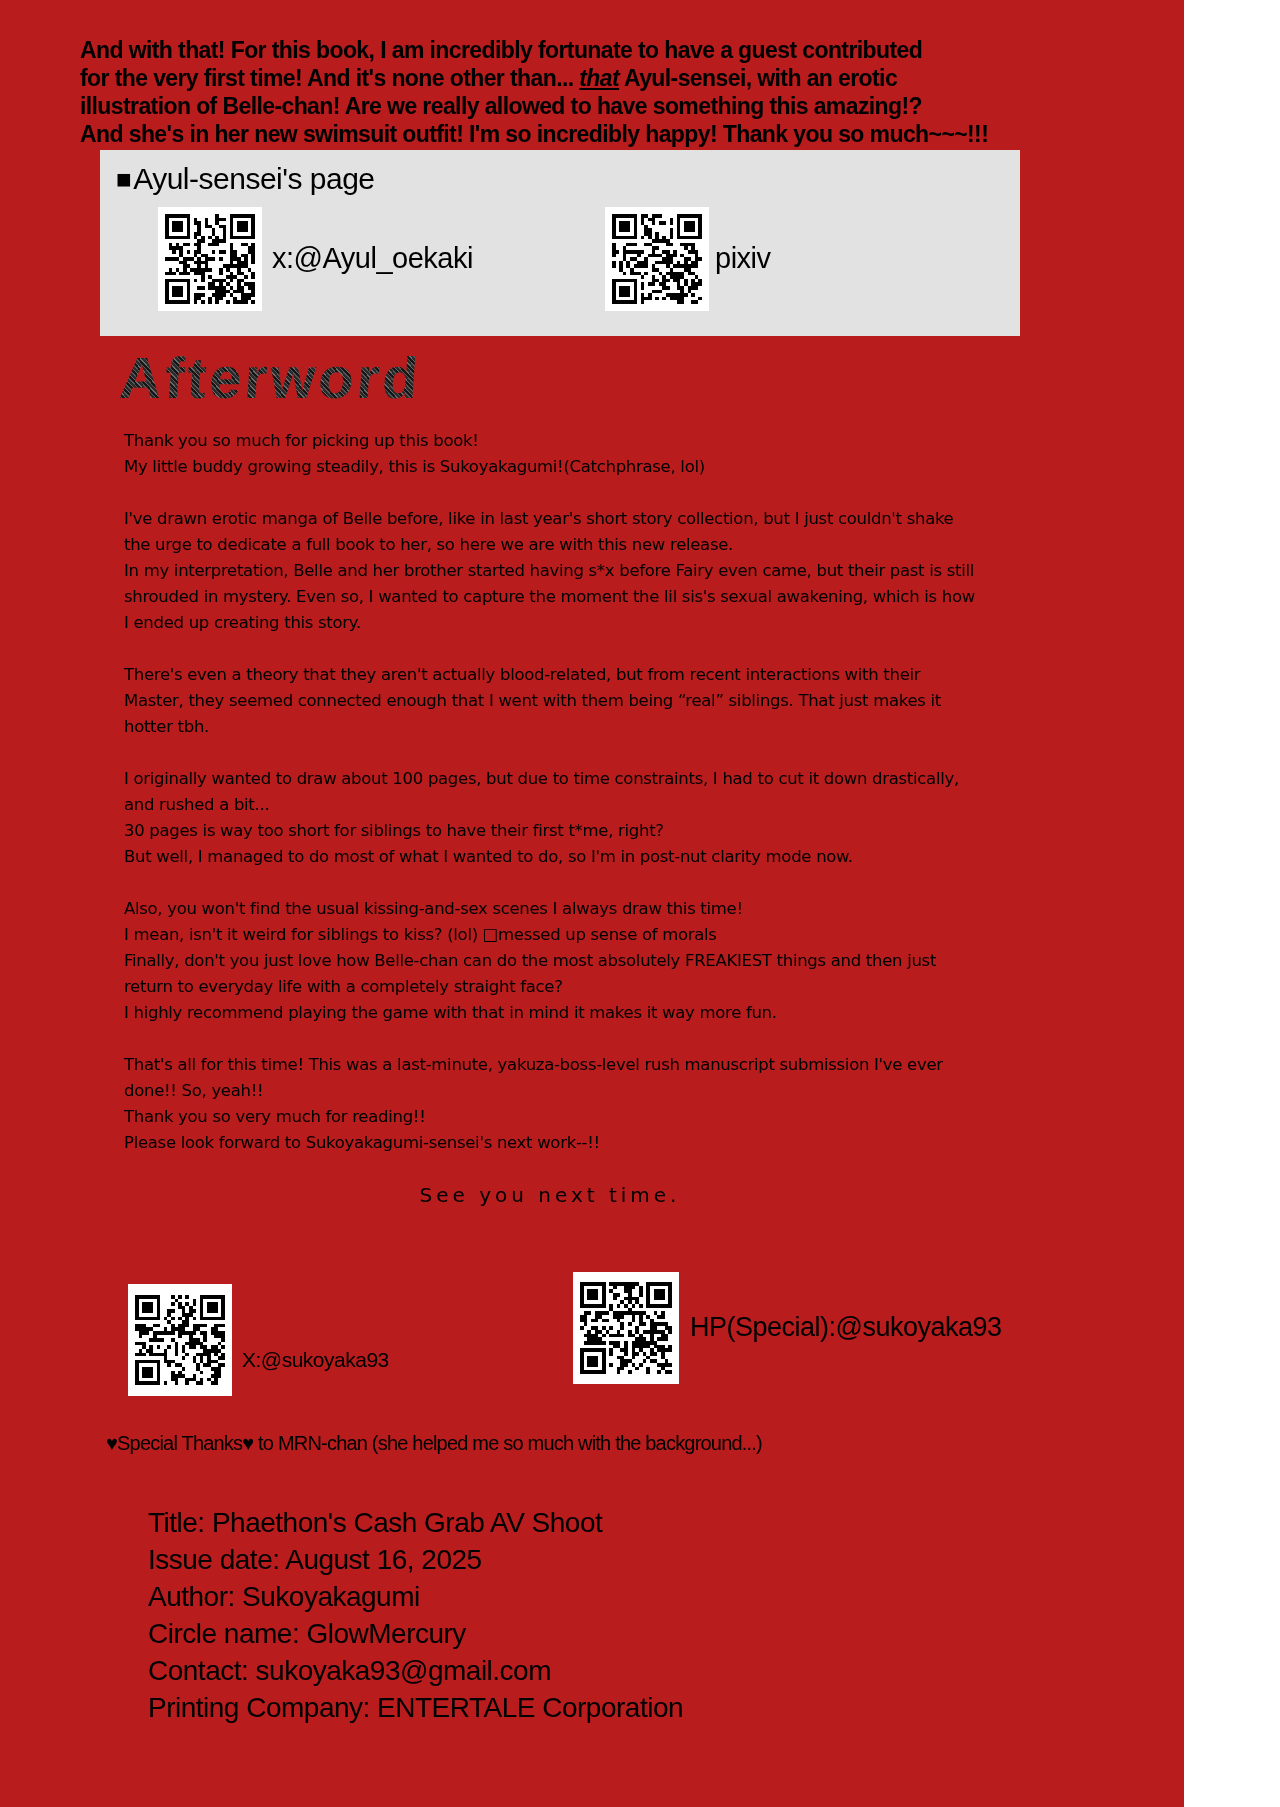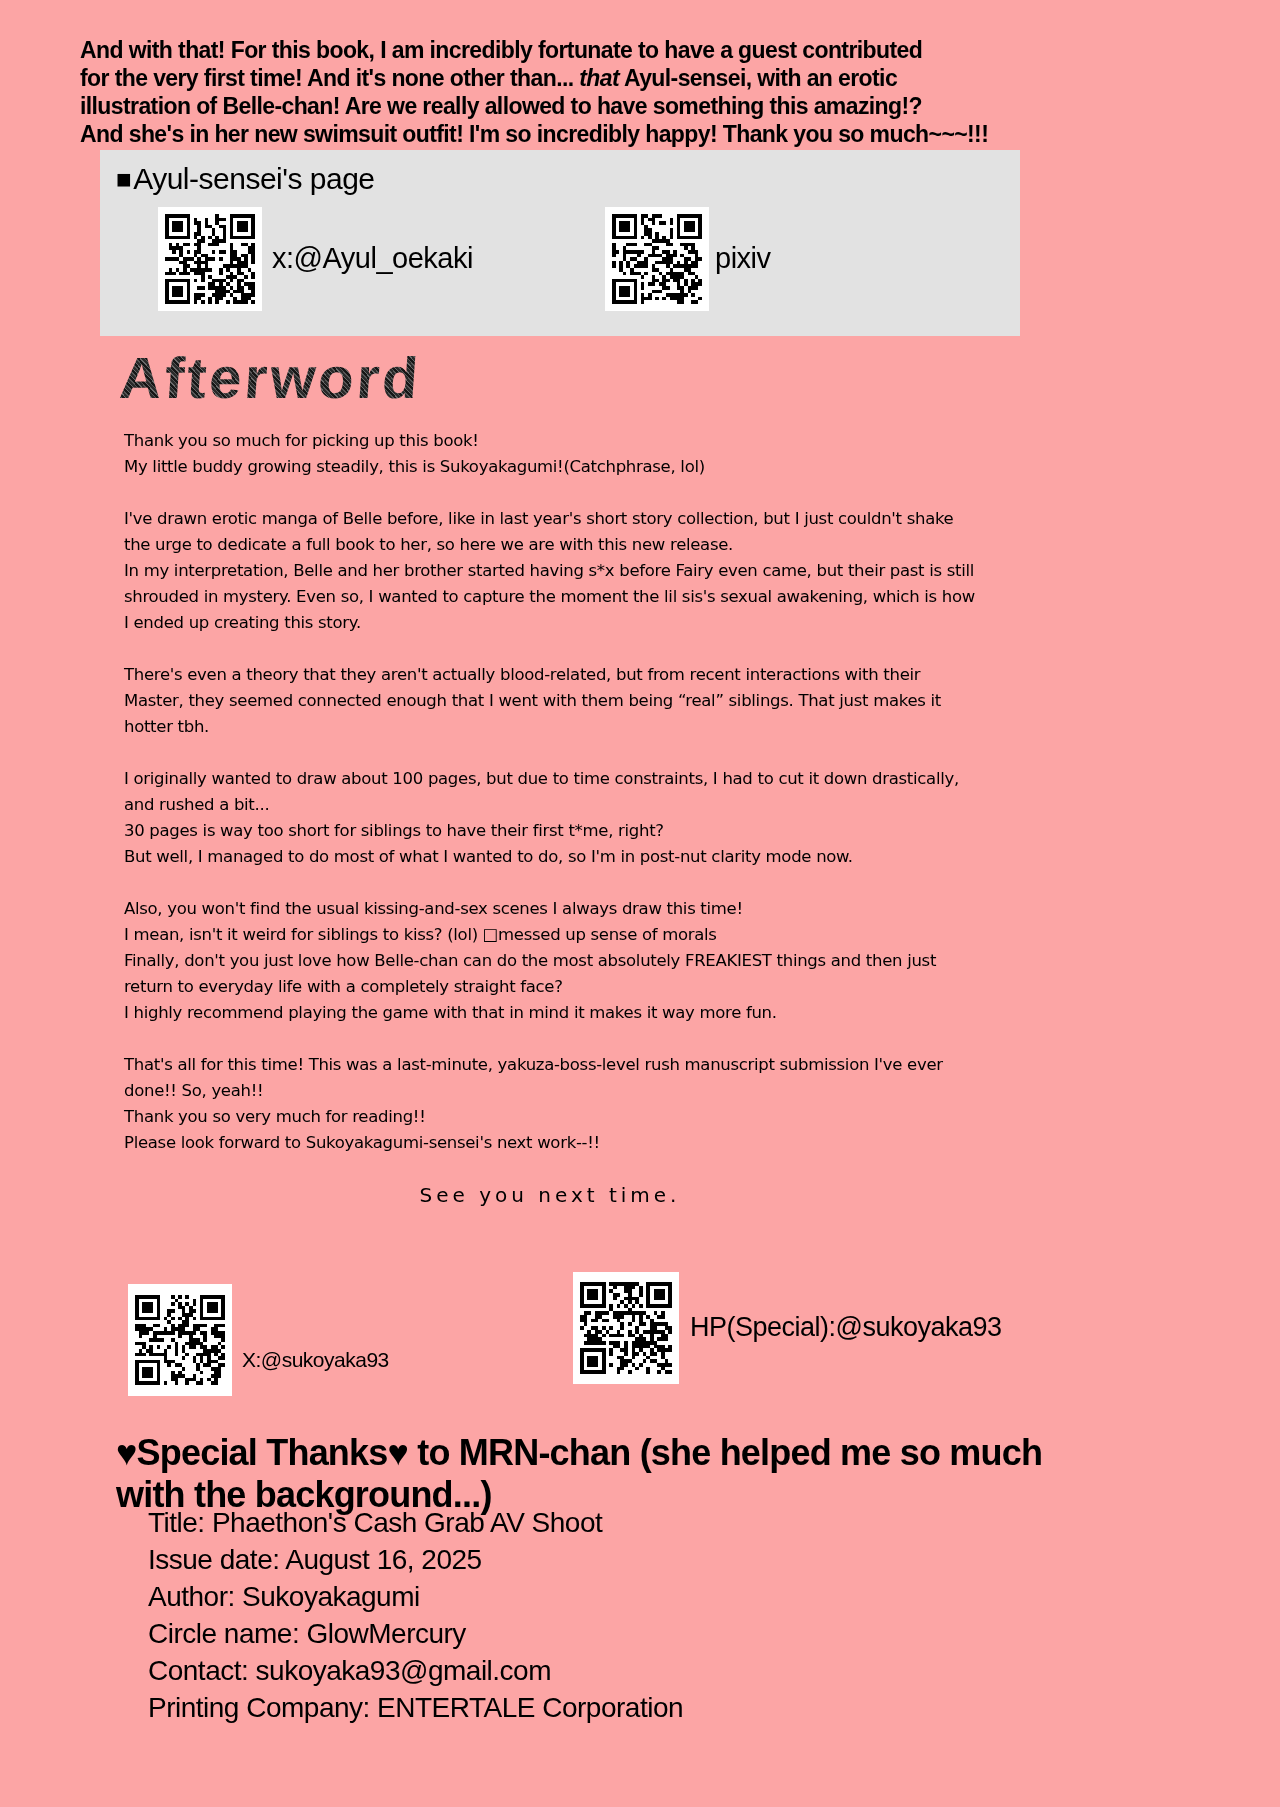--- a/index.html
+++ b/index.html
@@ -1,22 +1,22 @@
 <!DOCTYPE html>
 <html><head>
 <meta charset="utf-8">
 <style>
   html,body{margin:0;padding:0;background:#fff;}
-  #page{position:relative;width:1280px;height:1807px;background:#fca5a5;overflow:hidden;
+  #page{position:relative;width:1184px;height:1807px;background:#b91c1c;overflow:hidden;
         font-family:"Liberation Sans",sans-serif;color:#000;}
 
   
   .intro{position:absolute;left:80px;top:36px;width:965px;
          font-weight:700;font-size:23px;line-height:28px;letter-spacing:-0.6px;}
-  .intro em{font-style:italic;}
+  .intro em{font-style:italic;text-decoration:underline;}
 
   
   .gbox{position:absolute;left:100px;top:150px;width:920px;height:186px;background:#e2e2e2;}
   .gbox-title{position:absolute;left:16px;top:12px;font-size:30px;letter-spacing:-0.5px;
               display:flex;align-items:center;gap:2px;}
   .gbox-title .sq{font-size:26px;line-height:1;}
   .qr-tile{position:absolute;background:#fff;padding:7px;box-sizing:border-box;}
   .qr-tile svg{display:block;width:100%;height:100%;shape-rendering:crispEdges;}
   .qr-label{position:absolute;font-size:29px;letter-spacing:-0.5px;white-space:nowrap;}
 
@@ -36,22 +36,22 @@
   .hw .para{white-space:pre-line;margin:8px 0 26px 0;}
   .signoff{font-family:"DejaVu Sans",sans-serif;font-size:20px;letter-spacing:4px;margin-top:2px;text-align:center;}
 
   
   #qr-suko-x{left:128px;top:1284px;width:104px;height:112px;}
   #lbl-suko-x{left:242px;top:1322px;font-size:21px;margin-top:26px;}
   #qr-suko-hp{left:573px;top:1272px;width:106px;height:112px;}
   #lbl-suko-hp{left:690px;top:1312px;font-size:27px;}
 
   
-  .thanks{position:absolute;left:116px;top:1432px;width:980px;
-          font-weight:700;font-size:36px;letter-spacing:-0.8px;}
+  .thanks{position:absolute;left:106px;top:1432px;width:980px;
+          font-weight:400;font-size:20px;letter-spacing:-0.8px;}
 
   
   .colophon{position:absolute;left:110px;top:1504px;font-size:28px;line-height:37px;
             letter-spacing:-0.5px;margin-left:38px;}
 </style>
 </head>
 <body>
 
 <div id="page">
 

